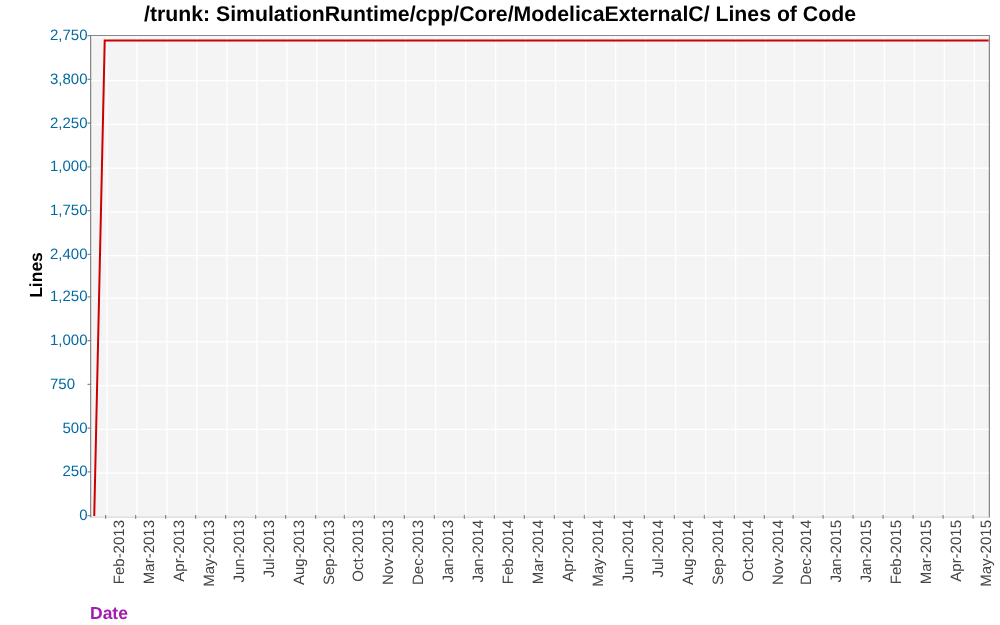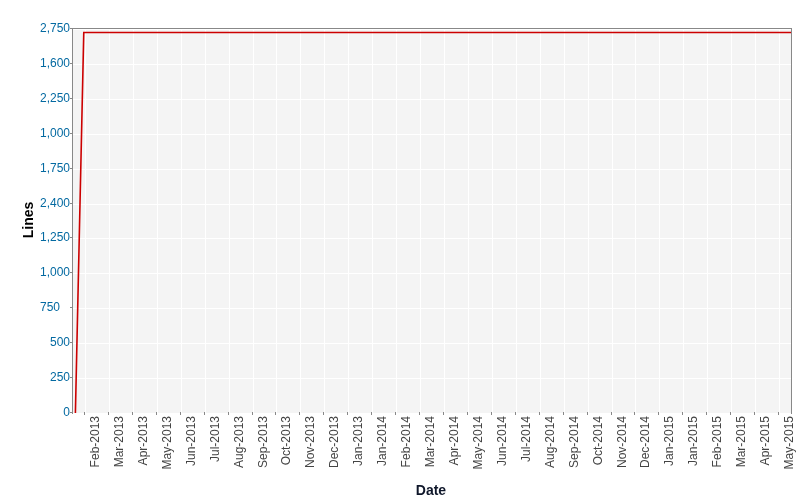--- a/index.html
+++ b/index.html
@@ -41,24 +41,23 @@
     transform-origin: center;
     font-size: 14px;
     font-weight: bold;
     color: #000;
   }
   .x-axis-label {
     position: absolute;
     left: 72px;
     width: 718px;
     bottom: 2px;
-    text-align: center;
     font-size: 14px;
     font-weight: bold;
-    color: #0f172a;
+    color: #a21caf;
   }
   .y-tick {
     position: absolute;
     right: 730px;
     width: 40px;
     text-align: right;
     font-size: 12px;
     color: #0369a1;
     transform: translateY(-50%);
   }
@@ -104,20 +103,21 @@
     left: 0;
     top: 0;
     width: 100%;
     height: 100%;
   }
 </style>
 </head>
 <body>
 
 <div class="chart-container">
+  <div class="chart-title">/trunk: SimulationRuntime/cpp/Core/ModelicaExternalC/ Lines of Code</div>
   <div class="y-axis-label">Lines</div>
   <div class="x-axis-label">Date</div>
   <div class="plot-area">
     <div id="grid-h">
         <div class="grid-line" style="top: 384px;"></div>
         <div class="grid-line" style="top: 349.091px;"></div>
         <div class="grid-line" style="top: 314.182px;"></div>
         <div class="grid-line" style="top: 279.273px;"></div>
         <div class="grid-line" style="top: 244.364px;"></div>
         <div class="grid-line" style="top: 209.455px;"></div>
@@ -178,21 +178,21 @@
       <div class="y-tick" style="top: 237.455px;">1,250</div>
       <div class="y-tick-mark" style="top: 237.455px;"></div>
       <div class="y-tick" style="top: 202.545px;">2,400</div>
       <div class="y-tick-mark" style="top: 202.545px;"></div>
       <div class="y-tick" style="top: 167.636px;">1,750</div>
       <div class="y-tick-mark" style="top: 167.636px;"></div>
       <div class="y-tick" style="top: 132.727px;">1,000</div>
       <div class="y-tick-mark" style="top: 132.727px;"></div>
       <div class="y-tick" style="top: 97.8182px;">2,250</div>
       <div class="y-tick-mark" style="top: 97.8182px;"></div>
-      <div class="y-tick" style="top: 62.9091px;">1,600</div>
+      <div class="y-tick" style="top: 62.9091px;">3,800</div>
       <div class="y-tick-mark" style="top: 62.9091px;"></div>
       <div class="y-tick" style="top: 28px;">2,750</div>
       <div class="y-tick-mark" style="top: 28px;"></div>
     </div>
   <div id="x-ticks">
       <div class="x-tick" style="left: 87.9667px;">Feb-2013</div>
       <div class="x-tick-mark" style="left: 83.9667px;"></div>
       <div class="x-tick" style="left: 111.9px;">Mar-2013</div>
       <div class="x-tick-mark" style="left: 107.9px;"></div>
       <div class="x-tick" style="left: 135.833px;">Apr-2013</div>

